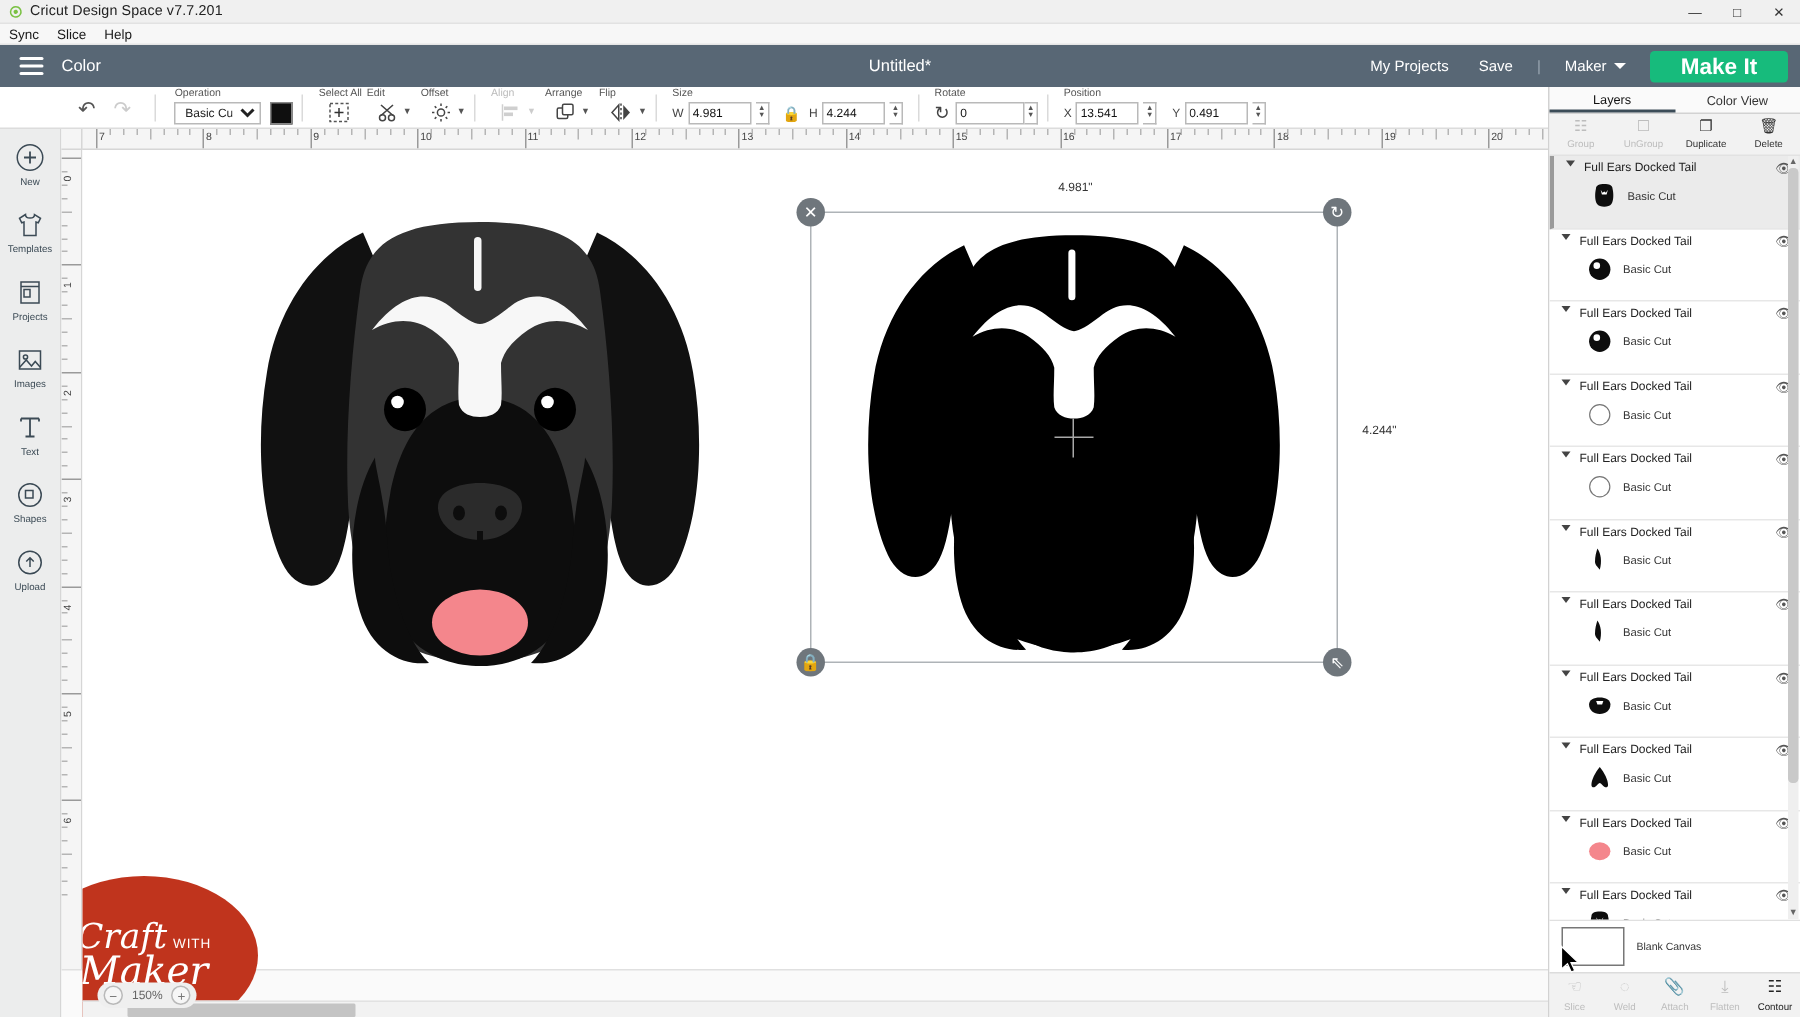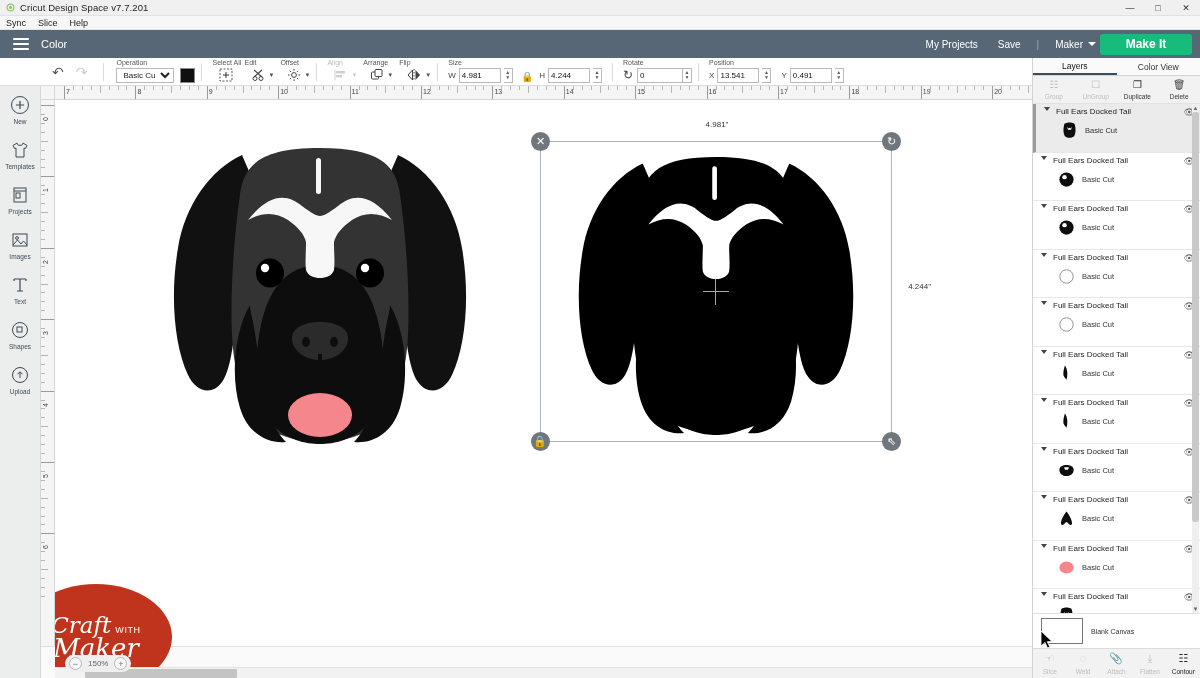--- a/index.html
+++ b/index.html
@@ -60,23 +60,23 @@
   }
   .header-right {
     position: absolute; right: 8px; display: flex; align-items: center; gap: 0;
   }
   .hr-link { font-size: 10px; color: #fff; padding: 0 10px; }
   .hr-sep { color: #9aa8b3; font-size: 10px; padding: 0 6px; }
   .hr-maker { font-size: 10px; color: #fff; padding: 0 4px 0 10px; display:flex; align-items:center; gap:5px;}
   .chev { width: 0; height: 0; border-left: 4px solid transparent;
           border-right: 4px solid transparent; border-top: 4px solid #fff; }
   .makeit-btn {
-    background: #17bb7c; color: #fff; font-size: 12px; font-weight: bold;
+    background: #17bb7c; color: #fff; font-size: 15px; font-weight: bold;
     border: none; border-radius: 3px; width: 92px; height: 21px;
-    margin-left: 0; cursor: pointer;
+    margin-left: 12px; cursor: pointer;
   }
 
   
   .toolbar {
     position: absolute; top: 58px; left: 0; width: 1200px; height: 28px;
     background: #fff; border-bottom: 1px solid #dcdcdc;
     display: flex; align-items: center;
   }
   .tg { display: flex; align-items: flex-start; height: 28px; position: relative; }
   .tg-sep { width: 1px; height: 18px; background: #dadada; margin: 0 6px; align-self: center; }
@@ -349,20 +349,21 @@
 
   <div class="bluestrip"></div>
 
   <div class="header">
     <div class="hamburger">
       <span></span>
         <span></span>
         <span></span>
     </div>
     <div class="header-canvas">Color</div>
+    <div class="header-title">Untitled*</div>
     <div class="header-right">
       <div class="hr-link">My Projects</div>
       <div class="hr-link">Save</div>
       <div class="hr-sep">|</div>
       <div class="hr-maker">
         <span>Maker</span>
         <span class="chev"></span>
       </div>
       <button class="makeit-btn">Make It</button>
     </div>

